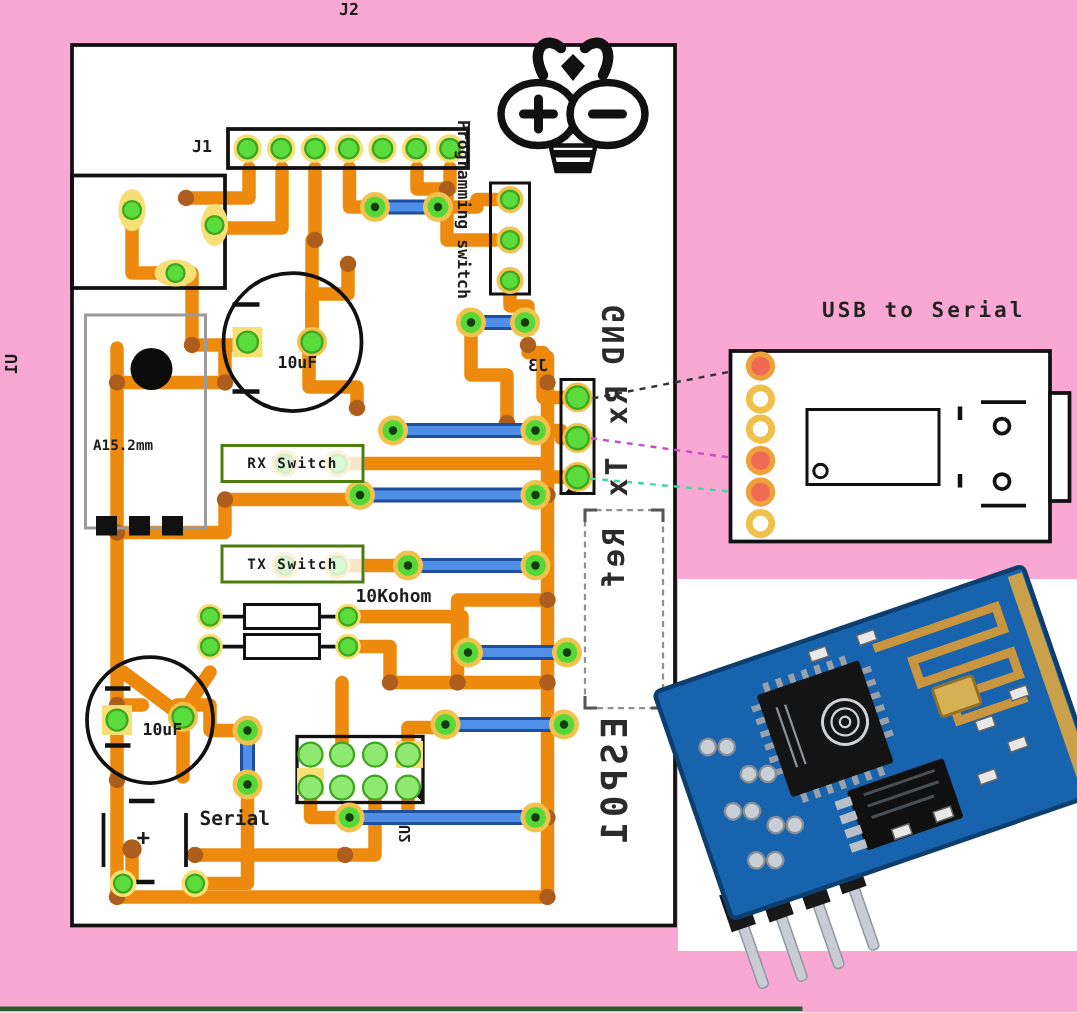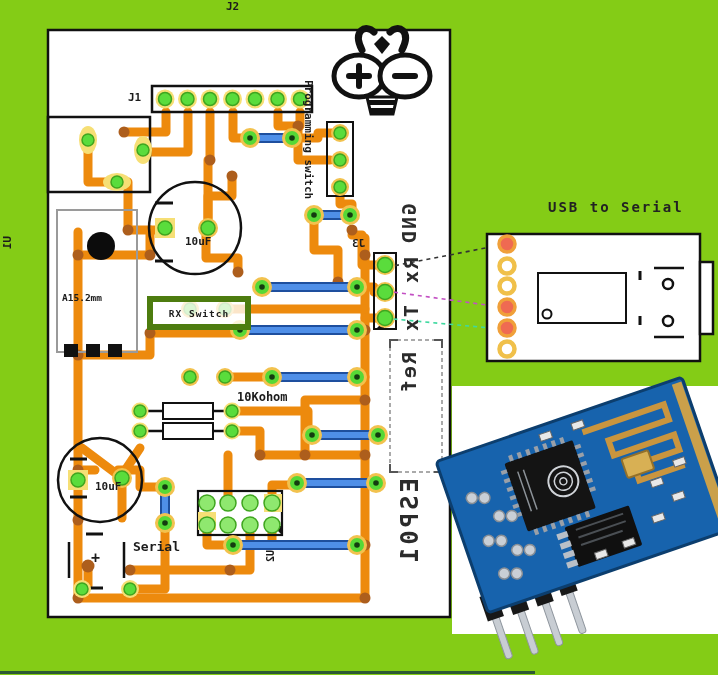--- a/index.html
+++ b/index.html
@@ -1,27 +1,27 @@
 <!DOCTYPE html>
 <html><head>
 <meta charset="utf-8">
 <style>
   html,body{margin:0;padding:0;background:#fff;}
-  .stage{position:relative;width:718px;height:675px;background:#84cc16;overflow:hidden;
+  .stage{position:relative;width:718px;height:675px;background:#f9a8d4;overflow:hidden;
          font-family:"DejaVu Sans Mono",monospace;color:#1c1c1c;}
   .stage svg{position:absolute;left:0;top:0;}
   .lbl{position:absolute;white-space:pre;line-height:1;}
   .vtext{writing-mode:vertical-rl;}
   .mirror{transform:scaleX(-1);}
   .title{font-size:31px;font-weight:bold;letter-spacing:3px;color:#2d2d2d;}
   .tiny{font-size:11px;font-weight:bold;}
   .small{font-size:10px;font-weight:bold;}
   .pinlbl{font-size:20px;font-weight:bold;letter-spacing:2px;color:#2b2b2b;}
   .biglbl{font-size:24px;font-weight:bold;letter-spacing:3px;color:#2b2b2b;}
-  .switchbox{position:absolute;border:6px solid #4d7c0f;background:rgba(255,255,255,.78);
+  .switchbox{position:absolute;border:2px solid #4d7c0f;background:rgba(255,255,255,.78);
              display:flex;align-items:center;justify-content:center;
              font-size:9.5px;font-weight:bold;letter-spacing:1px;}
   .usbtitle{font-size:14px;font-weight:bold;letter-spacing:2px;color:#222;}
   .bottom-line{position:absolute;left:0;top:671px;width:535px;height:3px;background:#2d5a33;}
 </style>
 </head>
 <body>
 
 <div class="stage">
 
@@ -456,20 +456,23 @@
 
 
 <div class="lbl tiny" style="left:128px;top:92px;">J1</div>
 
 <div class="lbl vtext" style="left:303px;top:80px;height:190px;font-size:11px;font-weight:bold;">Programming switch</div>
 
 <div class="switchbox" style="left:147px;top:296px;width:92px;height:22px;">
   <span>RX Switch</span>
 </div>
 
+<div class="switchbox" style="left:147px;top:363px;width:92px;height:22px;">
+  <span>TX Switch</span>
+</div>
 
 <div class="lbl" style="left:237px;top:391px;font-size:12px;font-weight:bold;">10Kohom</div>
 
 <div class="lbl" style="left:185px;top:236px;font-size:11px;font-weight:bold;">10uF</div>
 
 <div class="lbl" style="left:95px;top:481px;font-size:11px;font-weight:bold;">10uF</div>
 
 <div class="lbl" style="left:62px;top:265px;font-size:9.5px;font-weight:bold;margin-top:28px;">A15.2mm</div>
 
 <div class="lbl" style="left:133px;top:540px;font-size:13px;font-weight:bold;">Serial</div>

